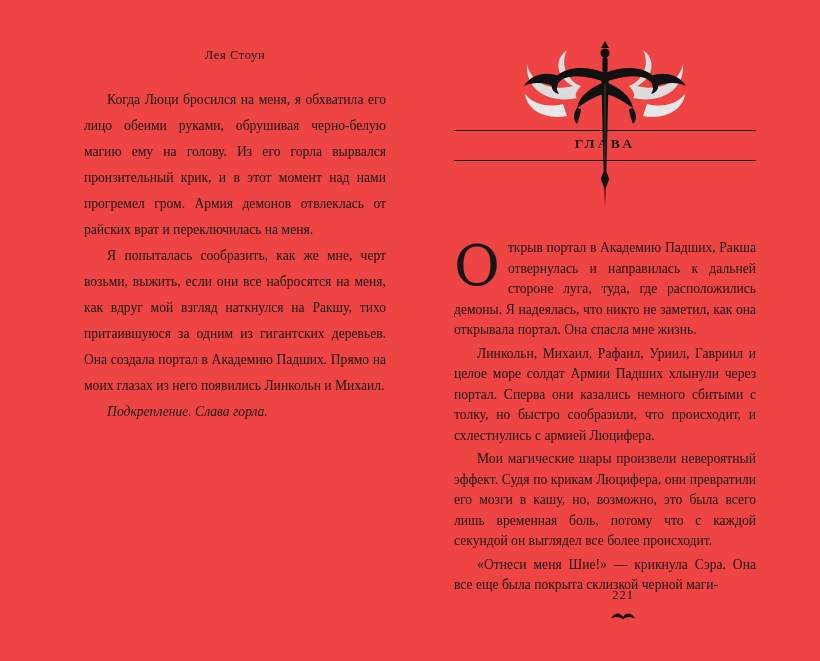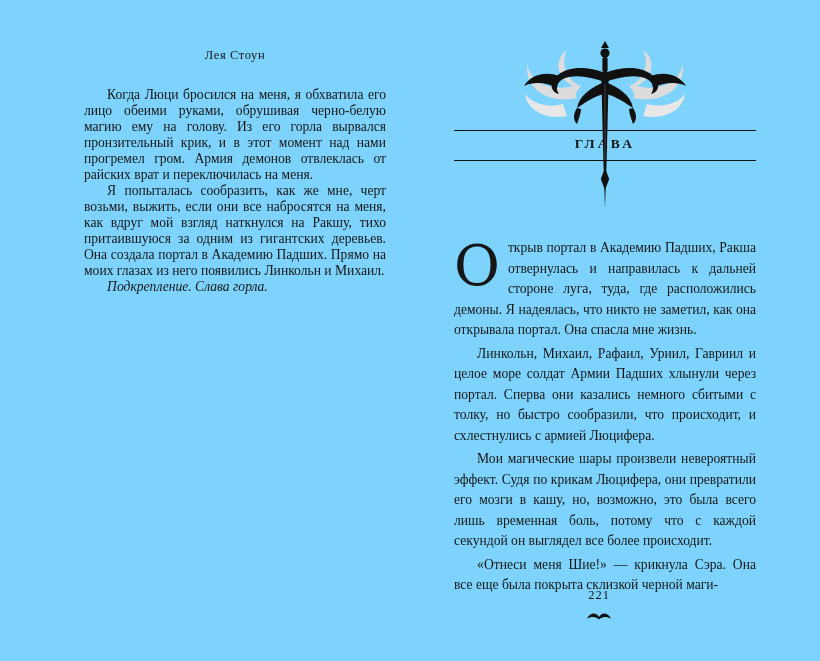--- a/index.html
+++ b/index.html
@@ -2,37 +2,37 @@
 <html lang="ru"><head>
 <meta charset="utf-8">
 <style>
   * { margin:0; padding:0; box-sizing:border-box; }
   html,body { background:#ffffff; }
   body { font-family:"Liberation Serif","DejaVu Serif",serif; color:#161616; }
 
   .spread {
     position:relative;
     width:820px; height:661px;
-    background:#7dd3fc;
+    background:#ef4444;
     overflow:hidden;
   }
 
   
   .left-page {
     position:absolute; left:84px; top:48px; width:302px;
   }
   .running-header {
     text-align:center;
     font-size:12.5px;
     letter-spacing:0.6px;
     margin-bottom:24px;
   }
   .par {
     font-size:13.6px;
-    line-height:16px;
+    line-height:26px;
     text-align:justify;
     text-indent:1.7em;
     hyphens:auto;
     -webkit-hyphens:auto;
   }
   .par.italic { font-style:italic; }
 
   
   .right-page {
     position:absolute; left:454px; top:40px; width:302px;
@@ -75,21 +75,21 @@
   .drop-cap {
     float:left;
     font-size:56px;
     line-height:48px;
     padding:4px 8px 0 0;
     font-family:"DejaVu Serif","Liberation Serif",serif;
   }
 
   
   .page-footer {
-    position:absolute; left:448px; top:588px; width:302px;
+    position:absolute; left:472px; top:588px; width:302px;
     text-align:center;
   }
   .page-number { font-size:12.5px; letter-spacing:1px; }
   .footer-flourish { margin-top:4px; }
 </style>
 </head>
 <body>
 
 <div class="spread">
 

